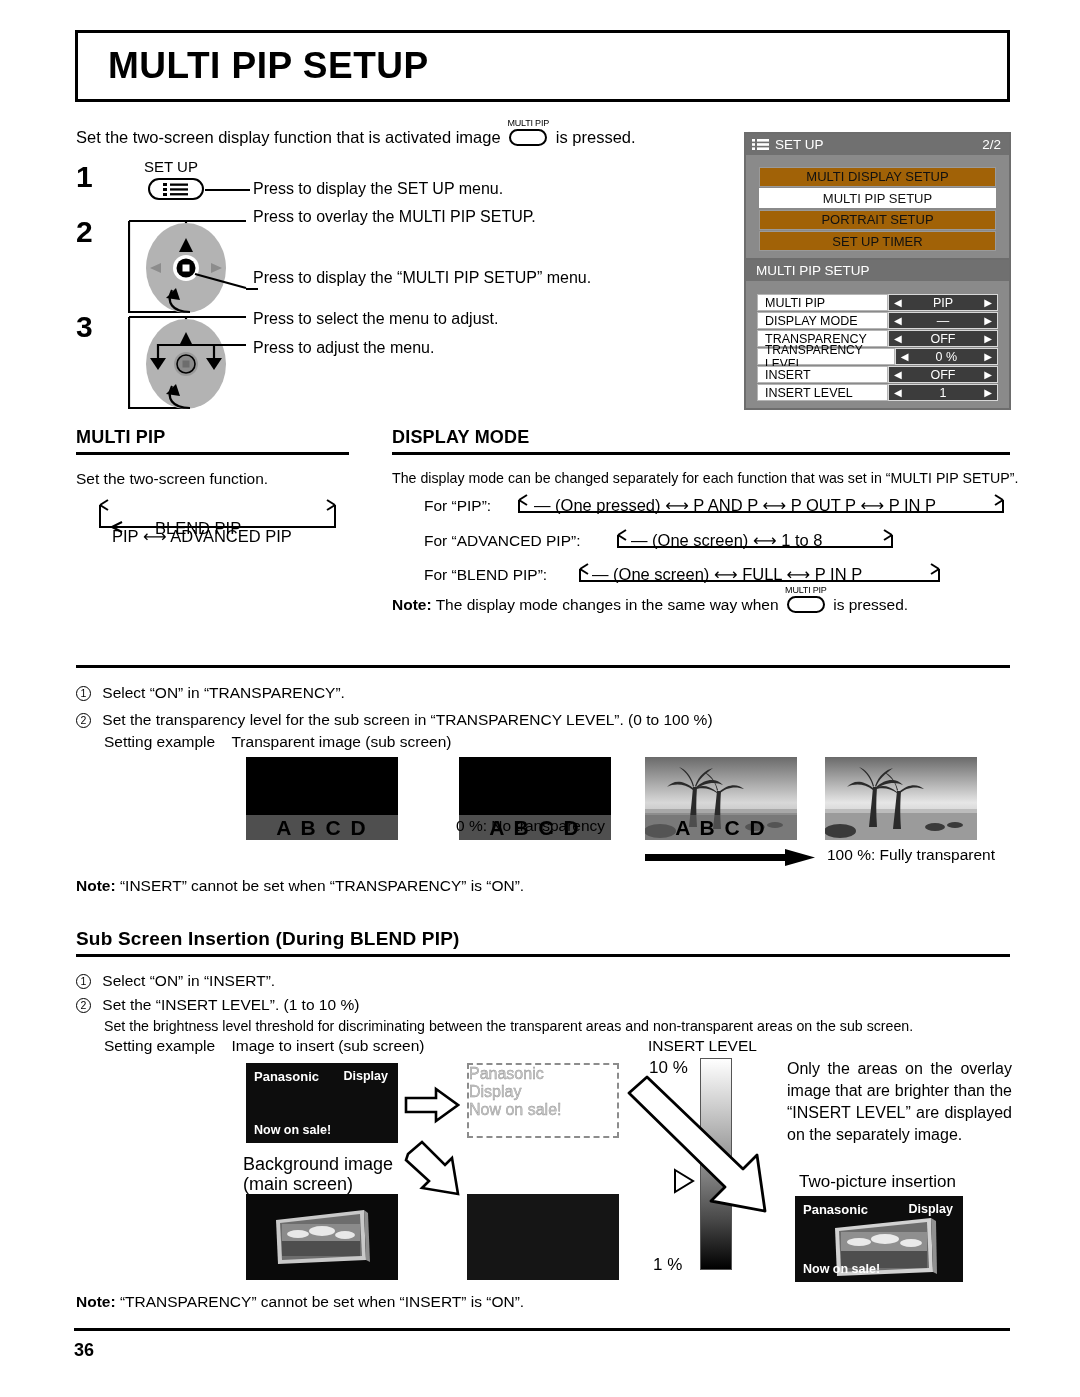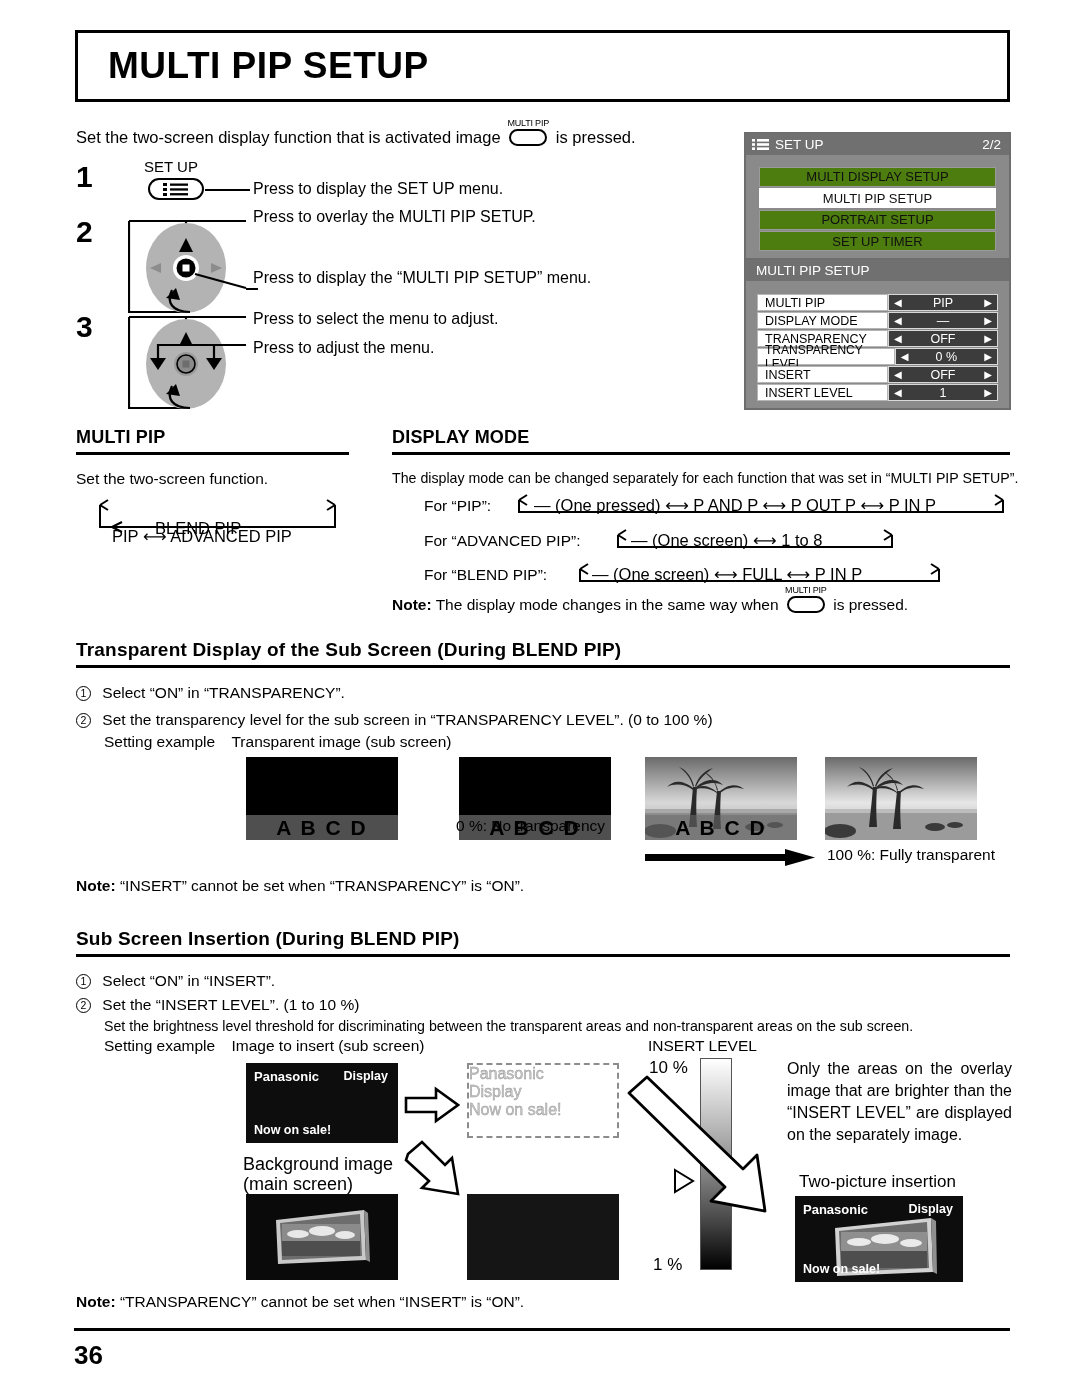--- a/index.html
+++ b/index.html
@@ -101,21 +101,21 @@
   .osd-head {
     background: #707070; color: #fff;
     display: flex; align-items: center; justify-content: space-between;
     padding: 3px 8px 3px 6px;
     font-size: 13.5px;
   }
   .osd-head-l { display: flex; align-items: center; gap: 6px; }
   .osd-body { padding: 7px 5px 6px 5px; }
 
   .osd-item {
-    background: #4d7c0f; color: #111;
+    background: #a16207; color: #111;
     text-align: center;
     font-size: 13px;
     padding: 1.5px 0;
     margin: 1.5px 8px 1.5px 8px;
     border: 1px solid #9a9a9a;
   }
   .osd-item.sel { background: #ffffff; border-color: #ffffff; font-weight: normal; }
 
   
   .osd-row {
@@ -183,21 +183,21 @@
   }
 
   .gradbar {
     position: absolute;
     background: linear-gradient(to bottom, #ffffff 0%, #cfcfcf 22%, #8f8f8f 50%, #4a4a4a 76%, #000000 100%);
     border: 1px solid #555;
   }
 
   .pagenum {
     position: absolute; left: 74px; top: 1340px;
-    font-size: 26px; font-weight: bold;
+    font-size: 18px; font-weight: bold;
   }
   .footer-rule {
     position: absolute; left: 74px; top: 1328px; width: 936px; height: 3px; background: #000;
   }
 
   .tvshot {
     position: absolute; background:#0a0a0a; overflow:hidden;
   }
 </style>
 </head>
@@ -423,21 +423,20 @@
 
   <div class="note-b" style="left:392px; top:596px;">
     <b>Note:</b>
     <span>The display mode changes in the same way when</span>
     <span class="mpbtn">
       <span class="mpbtn-lbl">MULTI PIP</span>
     </span>
     <span>is pressed.</span>
   </div>
 
-  <div class="sec-h" style="left:76px; top:639px; font-size:19px;">Transparent Display of the Sub Screen (During BLEND PIP)</div>
   <div class="sec-rule" style="left:76px; top:665px; width:934px;"></div>
 
   <div class="body-t" style="left:76px; top:684px;">
     <span class="circnum">1</span>
     <span>Select “ON” in “TRANSPARENCY”.</span>
   </div>
   <div class="body-t" style="left:76px; top:711px;">
     <span class="circnum">2</span>
     <span>Set the transparency level for the sub screen in “TRANSPARENCY LEVEL”. (0 to 100 %)</span>
   </div>

